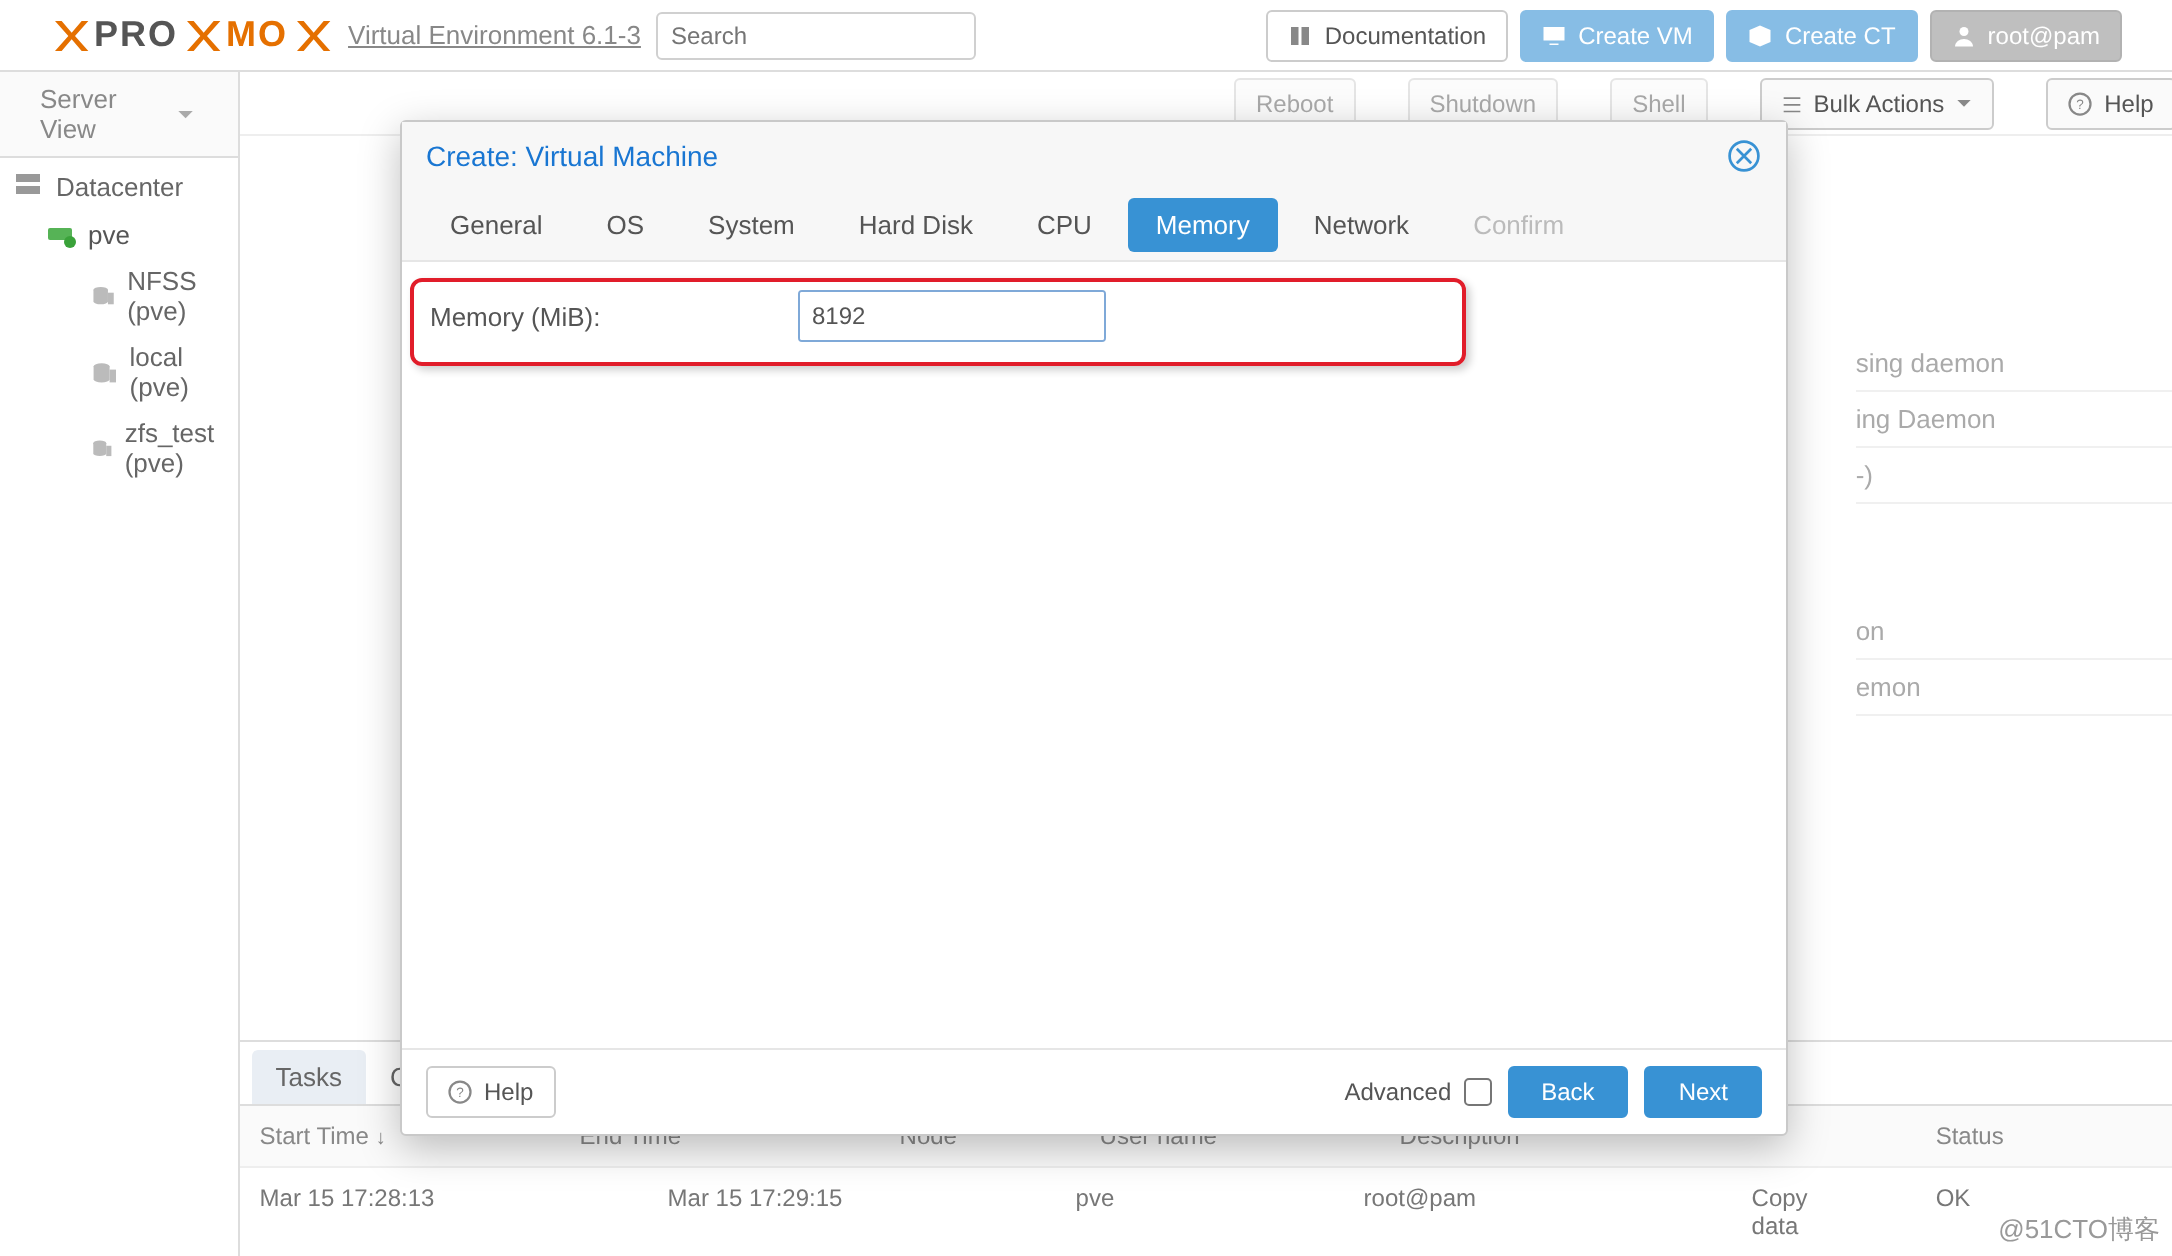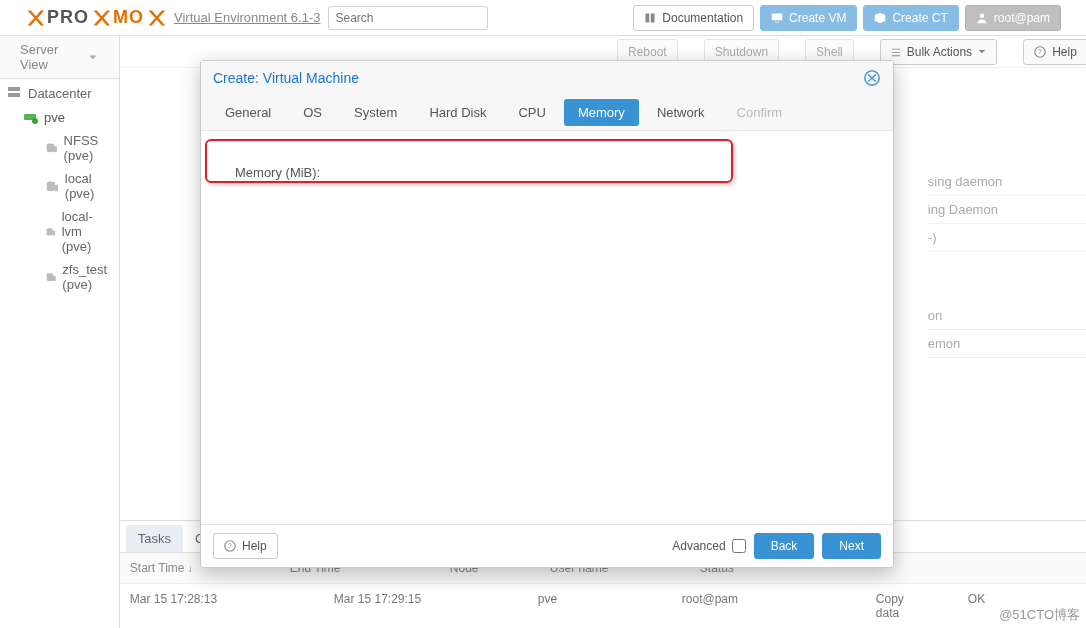--- a/index.html
+++ b/index.html
@@ -124,21 +124,21 @@
     background:#3892d4; color:#fff; border-radius:3px;
     margin: 4px 2px; padding: 6px 14px;
   }
   .m-body { flex:1; padding: 14px; position:relative;}
   .highlight-box {
     position:absolute; left:4px; top:8px; width: 528px; height: 44px;
     border: 2.5px solid #e11d2a; border-radius: 6px;
     box-shadow: 2px 2px 4px rgba(0,0,0,0.2);
     pointer-events:none;
   }
-  .field-row { display:flex; align-items:center; gap:24px; margin:20px;}
+  .field-row { display:flex; align-items:center; gap:24px; margin:0;}
   .field-label { width: 160px; color:#555;}
   .spinbox {
     display:flex; align-items:stretch; width: 154px; height:26px;
     border:1px solid #7fa9d8; border-radius:2px; overflow:hidden;
     background:#fff;
   }
   .spinbox input {
     border:none; outline:none; flex:1; padding: 0 6px; font-size:12px; color:#555;
   }
   .m-footer {
@@ -250,30 +250,20 @@
       </div>
       <div class="tree-item indent2">
         <span class="ticon">
             <svg viewBox="0 0 16 16">
               <ellipse cx="6" cy="4" rx="5" ry="2" fill="#bbb"></ellipse>
               <path d="M1 4v8a5 2 0 0010 0V4" fill="#bbb"></path>
               <rect x="11" y="6" width="4" height="8" fill="#bbb"></rect>
             </svg>
           </span>
         <span>local (pve)</span>
-      </div>
-      <div class="tree-item indent2">
-        <span class="ticon">
-            <svg viewBox="0 0 16 16">
-              <ellipse cx="6" cy="4" rx="5" ry="2" fill="#bbb"></ellipse>
-              <path d="M1 4v8a5 2 0 0010 0V4" fill="#bbb"></path>
-              <rect x="11" y="6" width="4" height="8" fill="#bbb"></rect>
-            </svg>
-          </span>
-        <span>local-lvm (pve)</span>
       </div>
       <div class="tree-item indent2">
         <span class="ticon">
             <svg viewBox="0 0 16 16">
               <ellipse cx="6" cy="4" rx="5" ry="2" fill="#bbb"></ellipse>
               <path d="M1 4v8a5 2 0 0010 0V4" fill="#bbb"></path>
               <rect x="11" y="6" width="4" height="8" fill="#bbb"></rect>
             </svg>
           </span>
         <span>zfs_test (pve)</span>
@@ -324,20 +314,21 @@
       <div class="log-tab active">Tasks</div>
       <div class="log-tab">Cluster log</div>
     </div>
     <div class="log-header">
       <div class="col-st">
         <span>Start Time</span> <span class="arrow-down">↓</span>
       </div>
       <div class="col-et">End Time</div>
       <div class="col-node">Node</div>
       <div class="col-user">User name</div>
+      <div class="col-desc">Description</div>
       <div class="col-status">Status</div>
     </div>
     <div class="log-row">
       <div class="col-st">Mar 15 17:28:13</div>
       <div class="col-et">Mar 15 17:29:15</div>
       <div class="col-node">pve</div>
       <div class="col-user">root@pam</div>
       <div class="col-desc">Copy data</div>
       <div class="col-status">OK</div>
     </div>
@@ -360,20 +351,24 @@
       <div class="m-tab">Hard Disk</div>
       <div class="m-tab">CPU</div>
       <div class="m-tab active">Memory</div>
       <div class="m-tab">Network</div>
       <div class="m-tab disabled">Confirm</div>
     </div>
     <div class="m-body">
       <div class="highlight-box"></div>
       <div class="field-row">
         <div class="field-label">Memory (MiB):</div>
+        <div class="spinbox">
+          <input value="8192" style="">
+
+        </div>
       </div>
     </div>
     <div class="m-footer">
       <div class="left">
         <button class="btn help">
           <svg viewBox="0 0 16 16" width="12" height="12">
               <circle cx="8" cy="8" r="7" fill="none" stroke="#888" stroke-width="1.5"></circle>
               <text x="8" y="11" text-anchor="middle" font-size="9" fill="#888">?</text>
             </svg>
           <span>Help</span>

